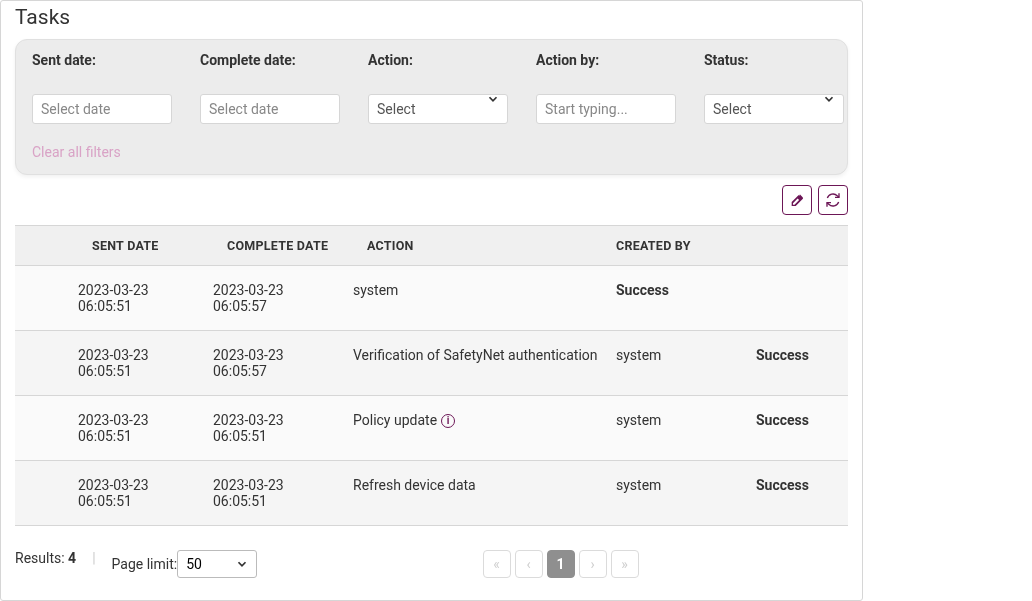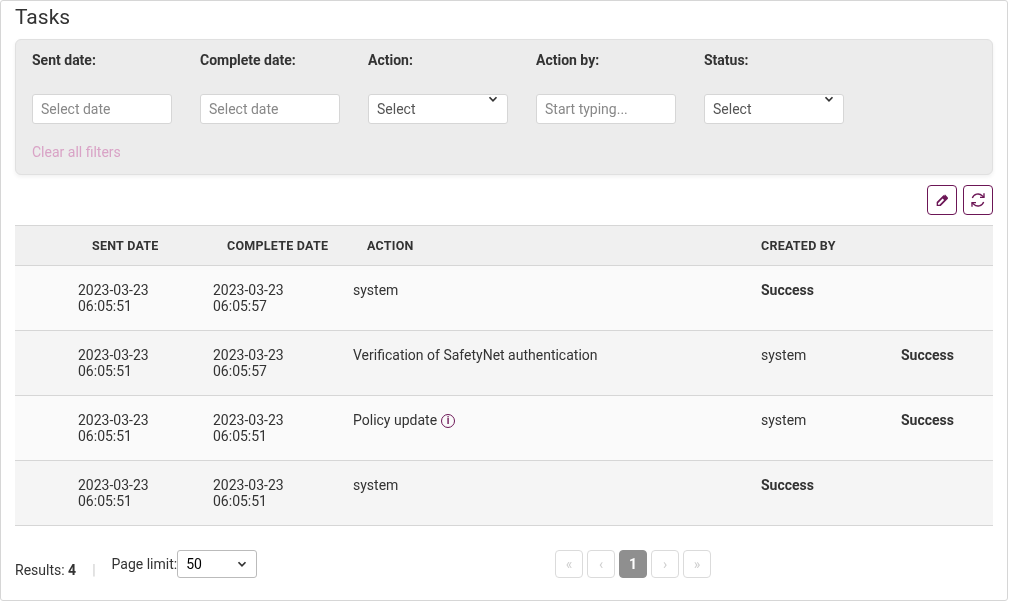--- a/index.html
+++ b/index.html
@@ -13,35 +13,35 @@
   }
   *{box-sizing:border-box;}
   body{
     margin:0;
     font-family:"Segoe UI",Roboto,Helvetica,Arial,sans-serif;
     font-size:14px;
     color:var(--text);
     background:#fff;
   }
   .page{
-    width:1008px;
+    width:863px;
     border:1px solid var(--border);
     border-radius:3px;
     padding:0 0 22px 0;
   }
   .page-title{
     font-size:21px;
     color:#333;
     padding:4px 14px 10px;
   }
   .filter-panel{
     margin:0 14px;
     background:#ececec;
     border:1px solid #e0e0e0;
-    border-radius:6px;
+    border-radius:12px;
     padding:12px 16px 14px;
     display:flex;
     flex-direction:column;
     gap:20px;
     box-shadow:0 2px 4px rgba(0,0,0,.06);
   }
   .filter-row{
     display:flex;
     gap:28px;
   }
@@ -138,21 +138,21 @@
     font-size:10px;
     align-items:center;justify-content:center;
     line-height:1;
     margin-left:4px;
     vertical-align:middle;
     font-weight:700;
   }
   
   .footer{
     display:flex;
-    align-items:flex-end;
+    align-items:flex-start;
     padding:24px 14px 0;
     gap:16px;
   }
   .footer .results{font-size:14px;}
   .footer .sep{color:#ccc;}
   .footer .page-limit-wrap{
     display:flex;align-items:center;
   }
   .page-limit-select{
     width:80px;height:28px;
@@ -291,20 +291,21 @@
           <div>2023-03-23<br>06:05:51</div>
           <div>2023-03-23<br>06:05:51</div>
           <div>Policy update<span class="info-icon">i</span></div>
           <div>system</div>
           <div class="status">Success</div>
         </div>
         <div class="trow">
           <div></div>
           <div>2023-03-23<br>06:05:51</div>
           <div>2023-03-23<br>06:05:51</div>
+          <div>Refresh device data</div>
           <div>system</div>
           <div class="status">Success</div>
         </div>
       </div>
   </div>
 
   <div class="footer">
     <div class="results">
       <span>Results:</span> <b>4</b>
     </div>

